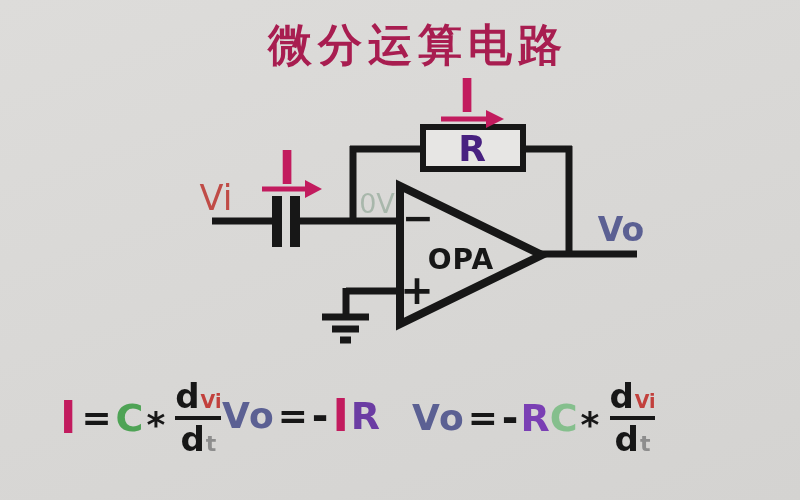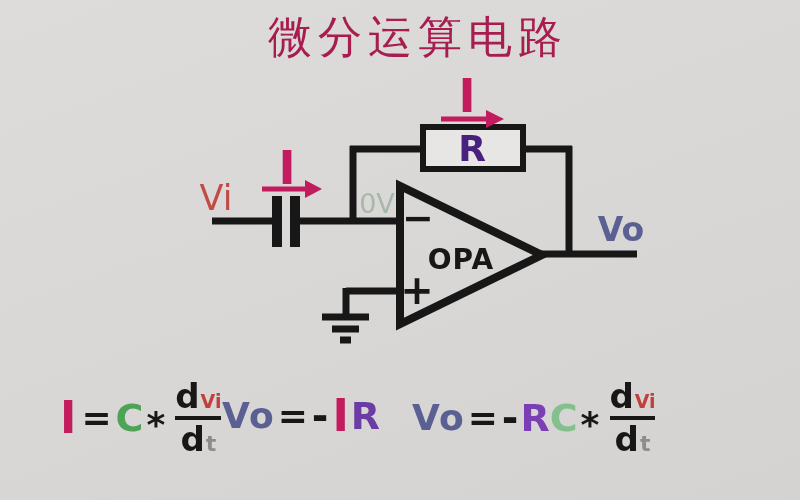--- a/index.html
+++ b/index.html
@@ -2,23 +2,23 @@
 <html><head>
 <meta charset="utf-8">
 <style>
   html,body{margin:0;padding:0;background:#bbb;}
   .stage{
     position:relative;width:800px;height:500px;overflow:hidden;
     background:linear-gradient(160deg,#dddcda 0%,#d9d8d6 45%,#d4d3d1 100%);
     font-family:"DejaVu Sans","Liberation Sans",sans-serif;
   }
   .title{
-    position:absolute;left:268px;top:8px;white-space:nowrap;
+    position:absolute;left:268px;top:16px;white-space:nowrap;
     font-family:"DejaVu Serif","Liberation Serif",serif;
-    font-size:44px;font-weight:400;letter-spacing:6px;color:#a81d50;
+    font-size:44px;font-weight:700;letter-spacing:6px;color:#a81d50;
   }
   .circuit-svg{position:absolute;left:0;top:0;}
 
   
   .f-row{position:absolute;display:flex;align-items:center;color:#171717;font-weight:700;}
   .tok{font-size:36px;line-height:1;}
   .tok-i{font-size:44px;color:#c21b5e;padding:0 2px;}
   .tok-eq{font-size:36px;margin:0 4px 0 3px;}
   .tok-minus{font-size:40px;margin-right:2px;}
   .tok-vo{color:#5b6093;font-weight:600;letter-spacing:1px;}

